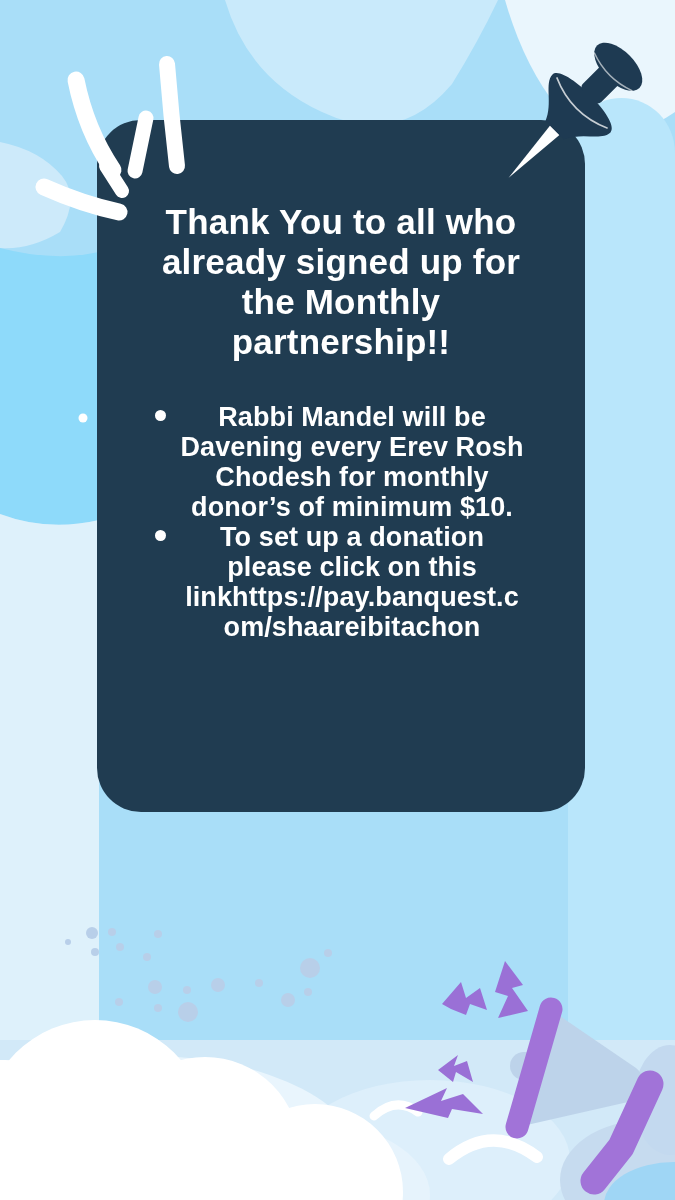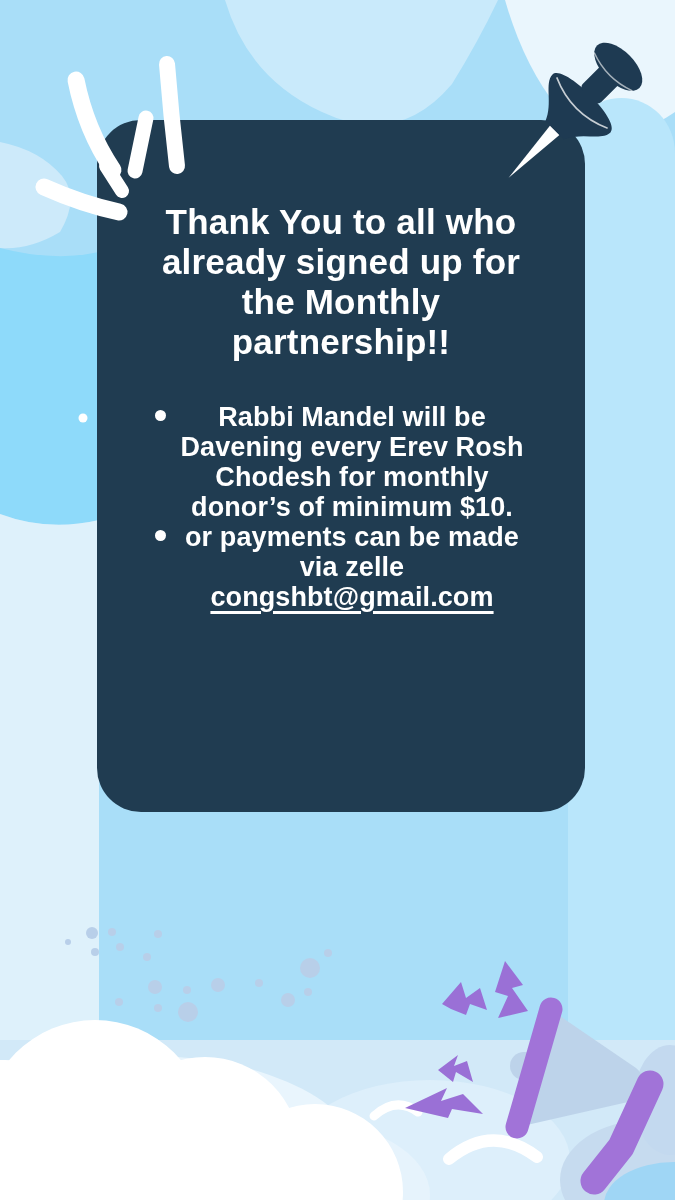--- a/index.html
+++ b/index.html
@@ -56,22 +56,24 @@
 <div class="card">
   <h1 class="title">Thank You to all who
 already signed up for
 the Monthly
 partnership!!</h1>
   <ul class="list">
     <li><span>Rabbi Mandel will be
 Davening every Erev Rosh
 Chodesh for monthly
 donor’s of minimum $10.</span></li>
-    <li><span>or payments can be made
-via zelle</span><br><span class="u">congshbt@gmail.com</span></li>
+    <li><span>To set up a donation
+please click on this
+linkhttps://pay.banquest.c
+om/shaareibitachon</span></li>
   </ul>
 </div>
 
 <svg id="fg" class="layer" width="675" height="1200" viewBox="0 0 675 1200">
 
   <g stroke="#ffffff" fill="none" stroke-linecap="round">
     <path d="M76 80 Q86 130 113 170" stroke-width="17"></path>
     <path d="M146 118 L135 171" stroke-width="15"></path>
     <path d="M167 64 Q171 115 177 166" stroke-width="16"></path>
     <path d="M106 166 L122 191" stroke-width="14"></path>

